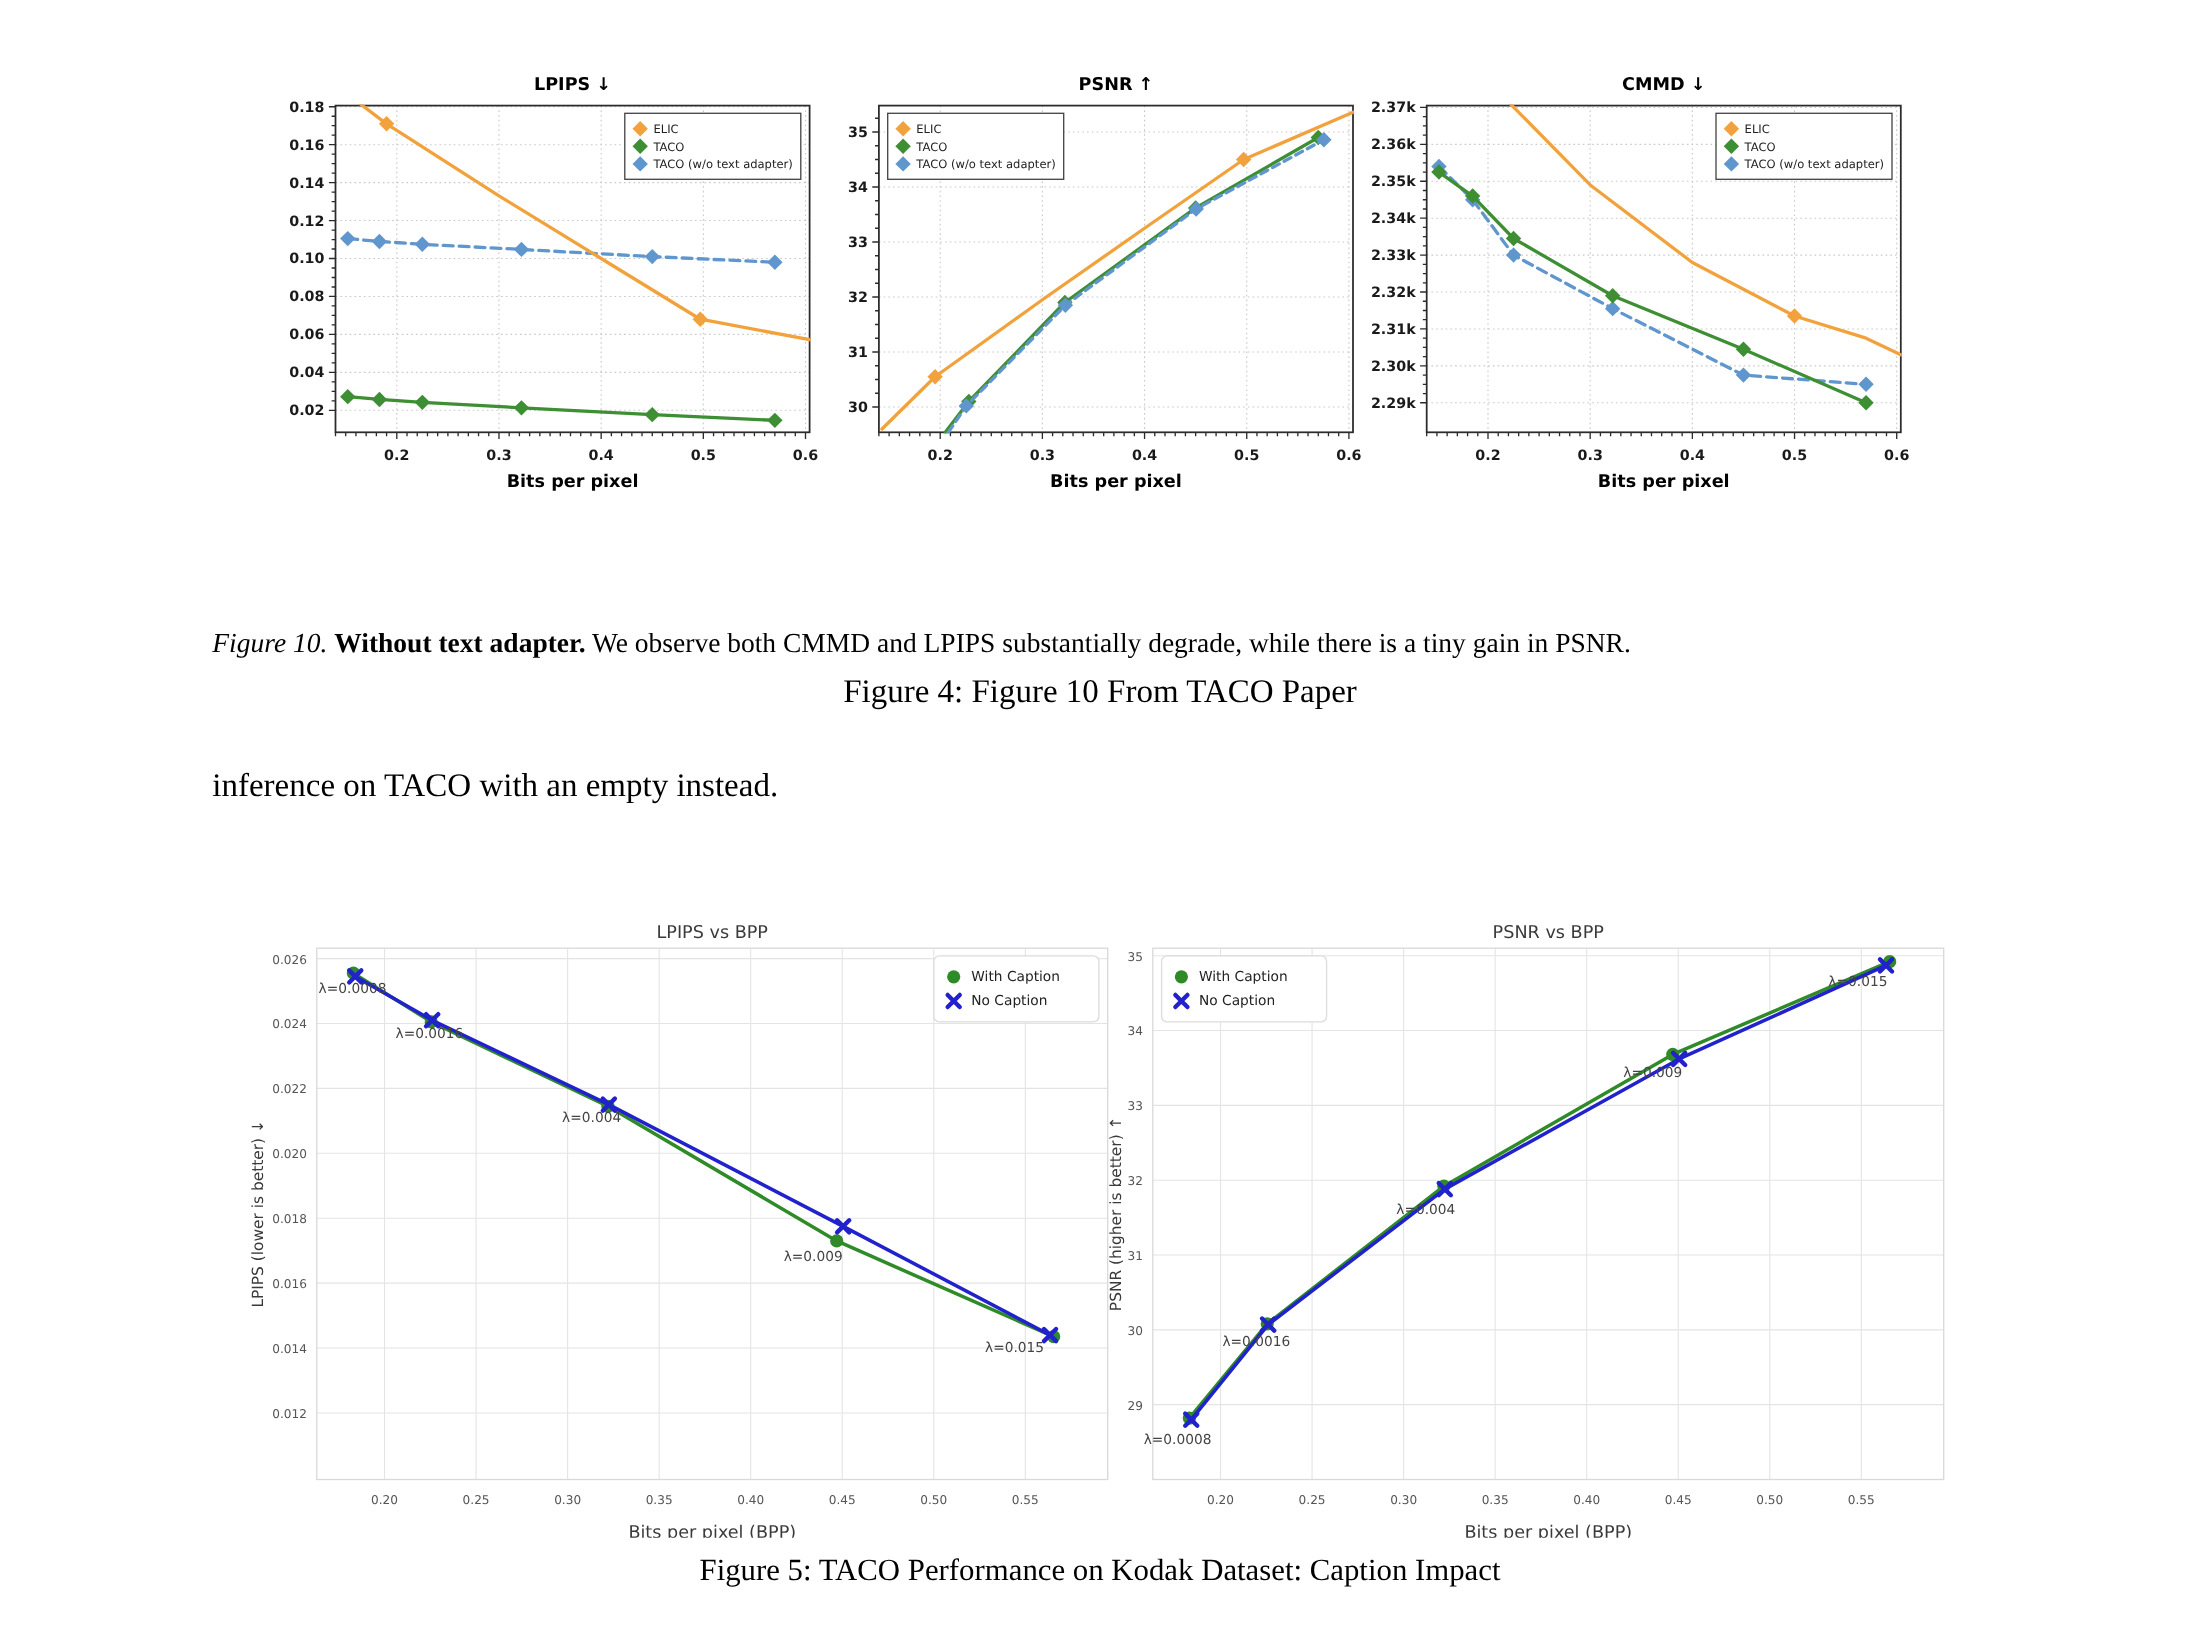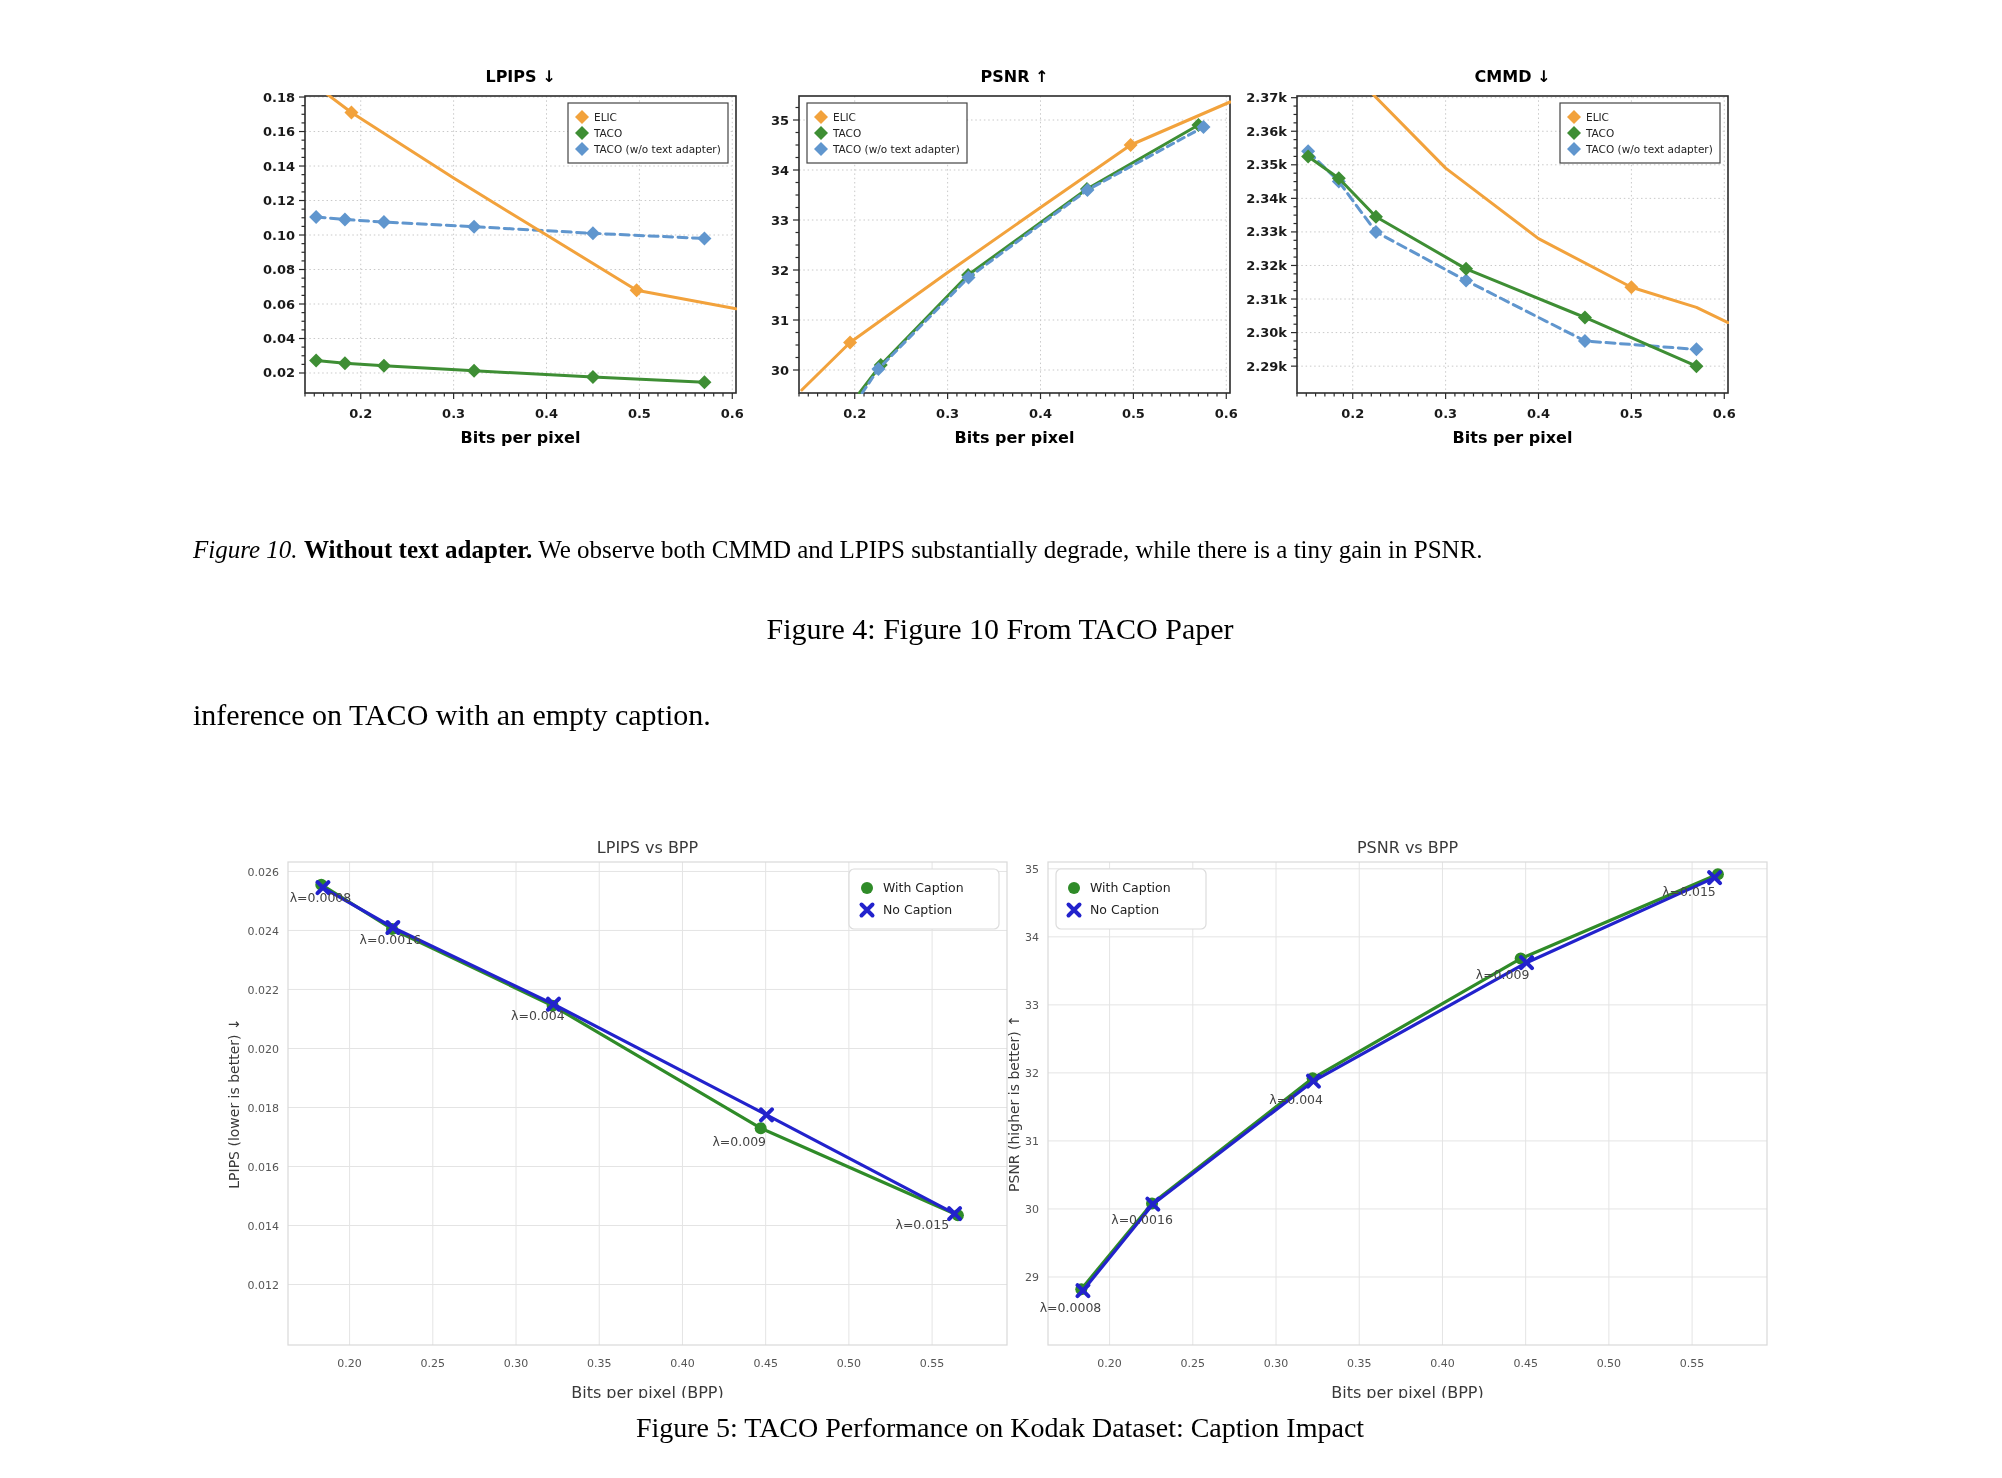--- a/index.html
+++ b/index.html
@@ -5,21 +5,21 @@
   html,body{margin:0;padding:0;background:#ffffff;}
   .page{position:relative;width:2002px;height:1478px;background:#ffffff;overflow:hidden;
         font-family:"DejaVu Sans",sans-serif;}
   .chart-mount{position:absolute;}
   .m0{left:240px;top:56px;}
   .m1{left:745px;top:56px;}
   .m2{left:1240px;top:56px;}
   .m3{left:225px;top:838px;}
   .m4{left:1005px;top:838px;}
   .serif{font-family:"Liberation Serif",serif;color:#000;}
-  .cap10{position:absolute;left:193px;top:508px;width:1560px;font-size:25px;line-height:34px;}
+  .cap10{position:absolute;left:193px;top:544px;width:1560px;font-size:25px;line-height:34px;}
   .cap10 .figlab{font-style:italic;}
   .cap10 b{font-style:normal;}
   .cap4{position:absolute;left:200px;top:612px;width:1600px;text-align:center;font-size:30px;}
   .body-par{position:absolute;left:193px;top:690px;width:1586px;font-size:30px;line-height:50px;}
   .jline{text-align:justify;text-align-last:justify;}
   .lline{text-align:left;}
   .fn{display:inline-block;border:2px solid #e02020;padding:0 6px;margin:0 8px 0 10px;
       font-size:24px;line-height:30px;transform:translateY(-3px);color:#000;}
   .cap5{position:absolute;left:200px;top:1412px;width:1600px;text-align:center;font-size:28px;}
 </style>
@@ -475,21 +475,21 @@
         </g>
       </svg></div>
 
   <p class="serif cap10"><span class="figlab">Figure 10.</span>
     <b>Without text adapter.</b>
     <span>We observe both CMMD and LPIPS substantially degrade, while there is a tiny gain in PSNR.</span></p>
 
   <div class="serif cap4">Figure 4: Figure 10 From TACO Paper</div>
 
   <div class="serif body-par">
-    <div class="lline">inference on TACO with an empty caption.</div>
+    <div class="lline">inference on TACO with an empty instead.</div>
   </div>
 
   <div class="chart-mount m3"><svg width="800" height="560" viewBox="0 0 800 560">
         <g>
           <line x1="124.58" y1="24" x2="124.58" y2="507" stroke="#e4e4e4" stroke-width="1" stroke-dasharray="none"></line>
           <line x1="207.8" y1="24" x2="207.8" y2="507" stroke="#e4e4e4" stroke-width="1" stroke-dasharray="none"></line>
           <line x1="291.02" y1="24" x2="291.02" y2="507" stroke="#e4e4e4" stroke-width="1" stroke-dasharray="none"></line>
           <line x1="374.23" y1="24" x2="374.23" y2="507" stroke="#e4e4e4" stroke-width="1" stroke-dasharray="none"></line>
           <line x1="457.45" y1="24" x2="457.45" y2="507" stroke="#e4e4e4" stroke-width="1" stroke-dasharray="none"></line>
           <line x1="540.67" y1="24" x2="540.67" y2="507" stroke="#e4e4e4" stroke-width="1" stroke-dasharray="none"></line>

